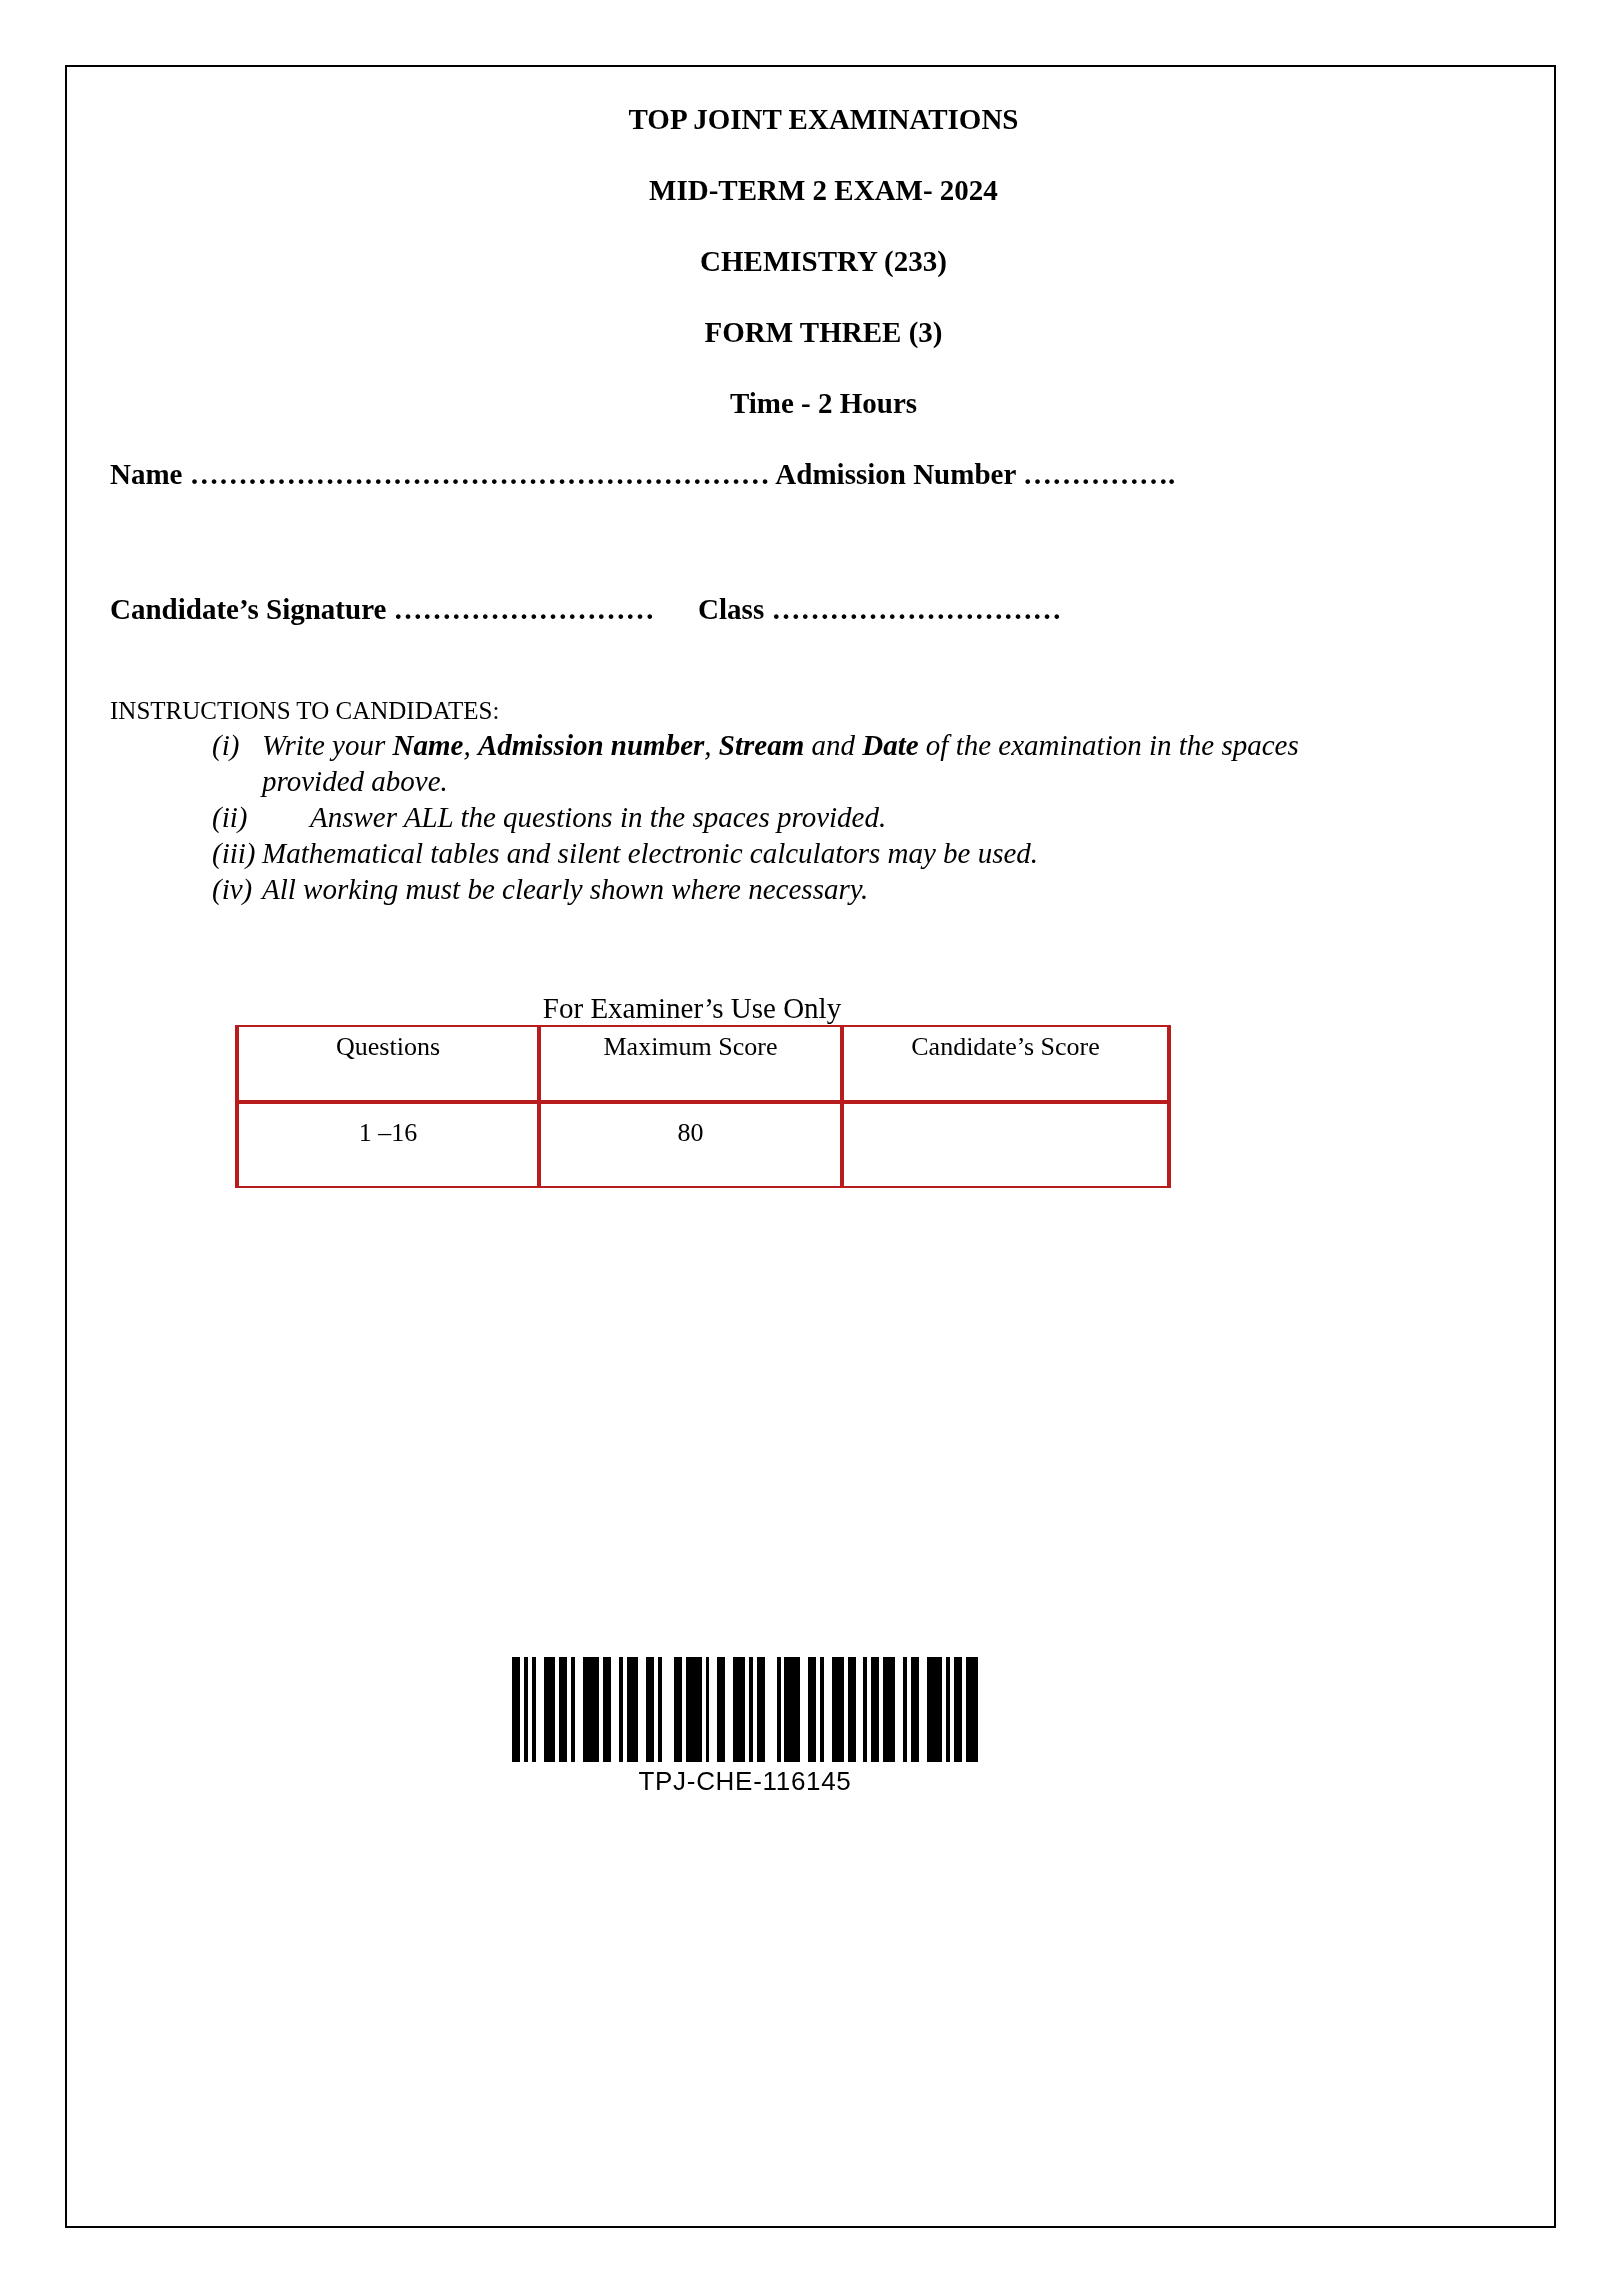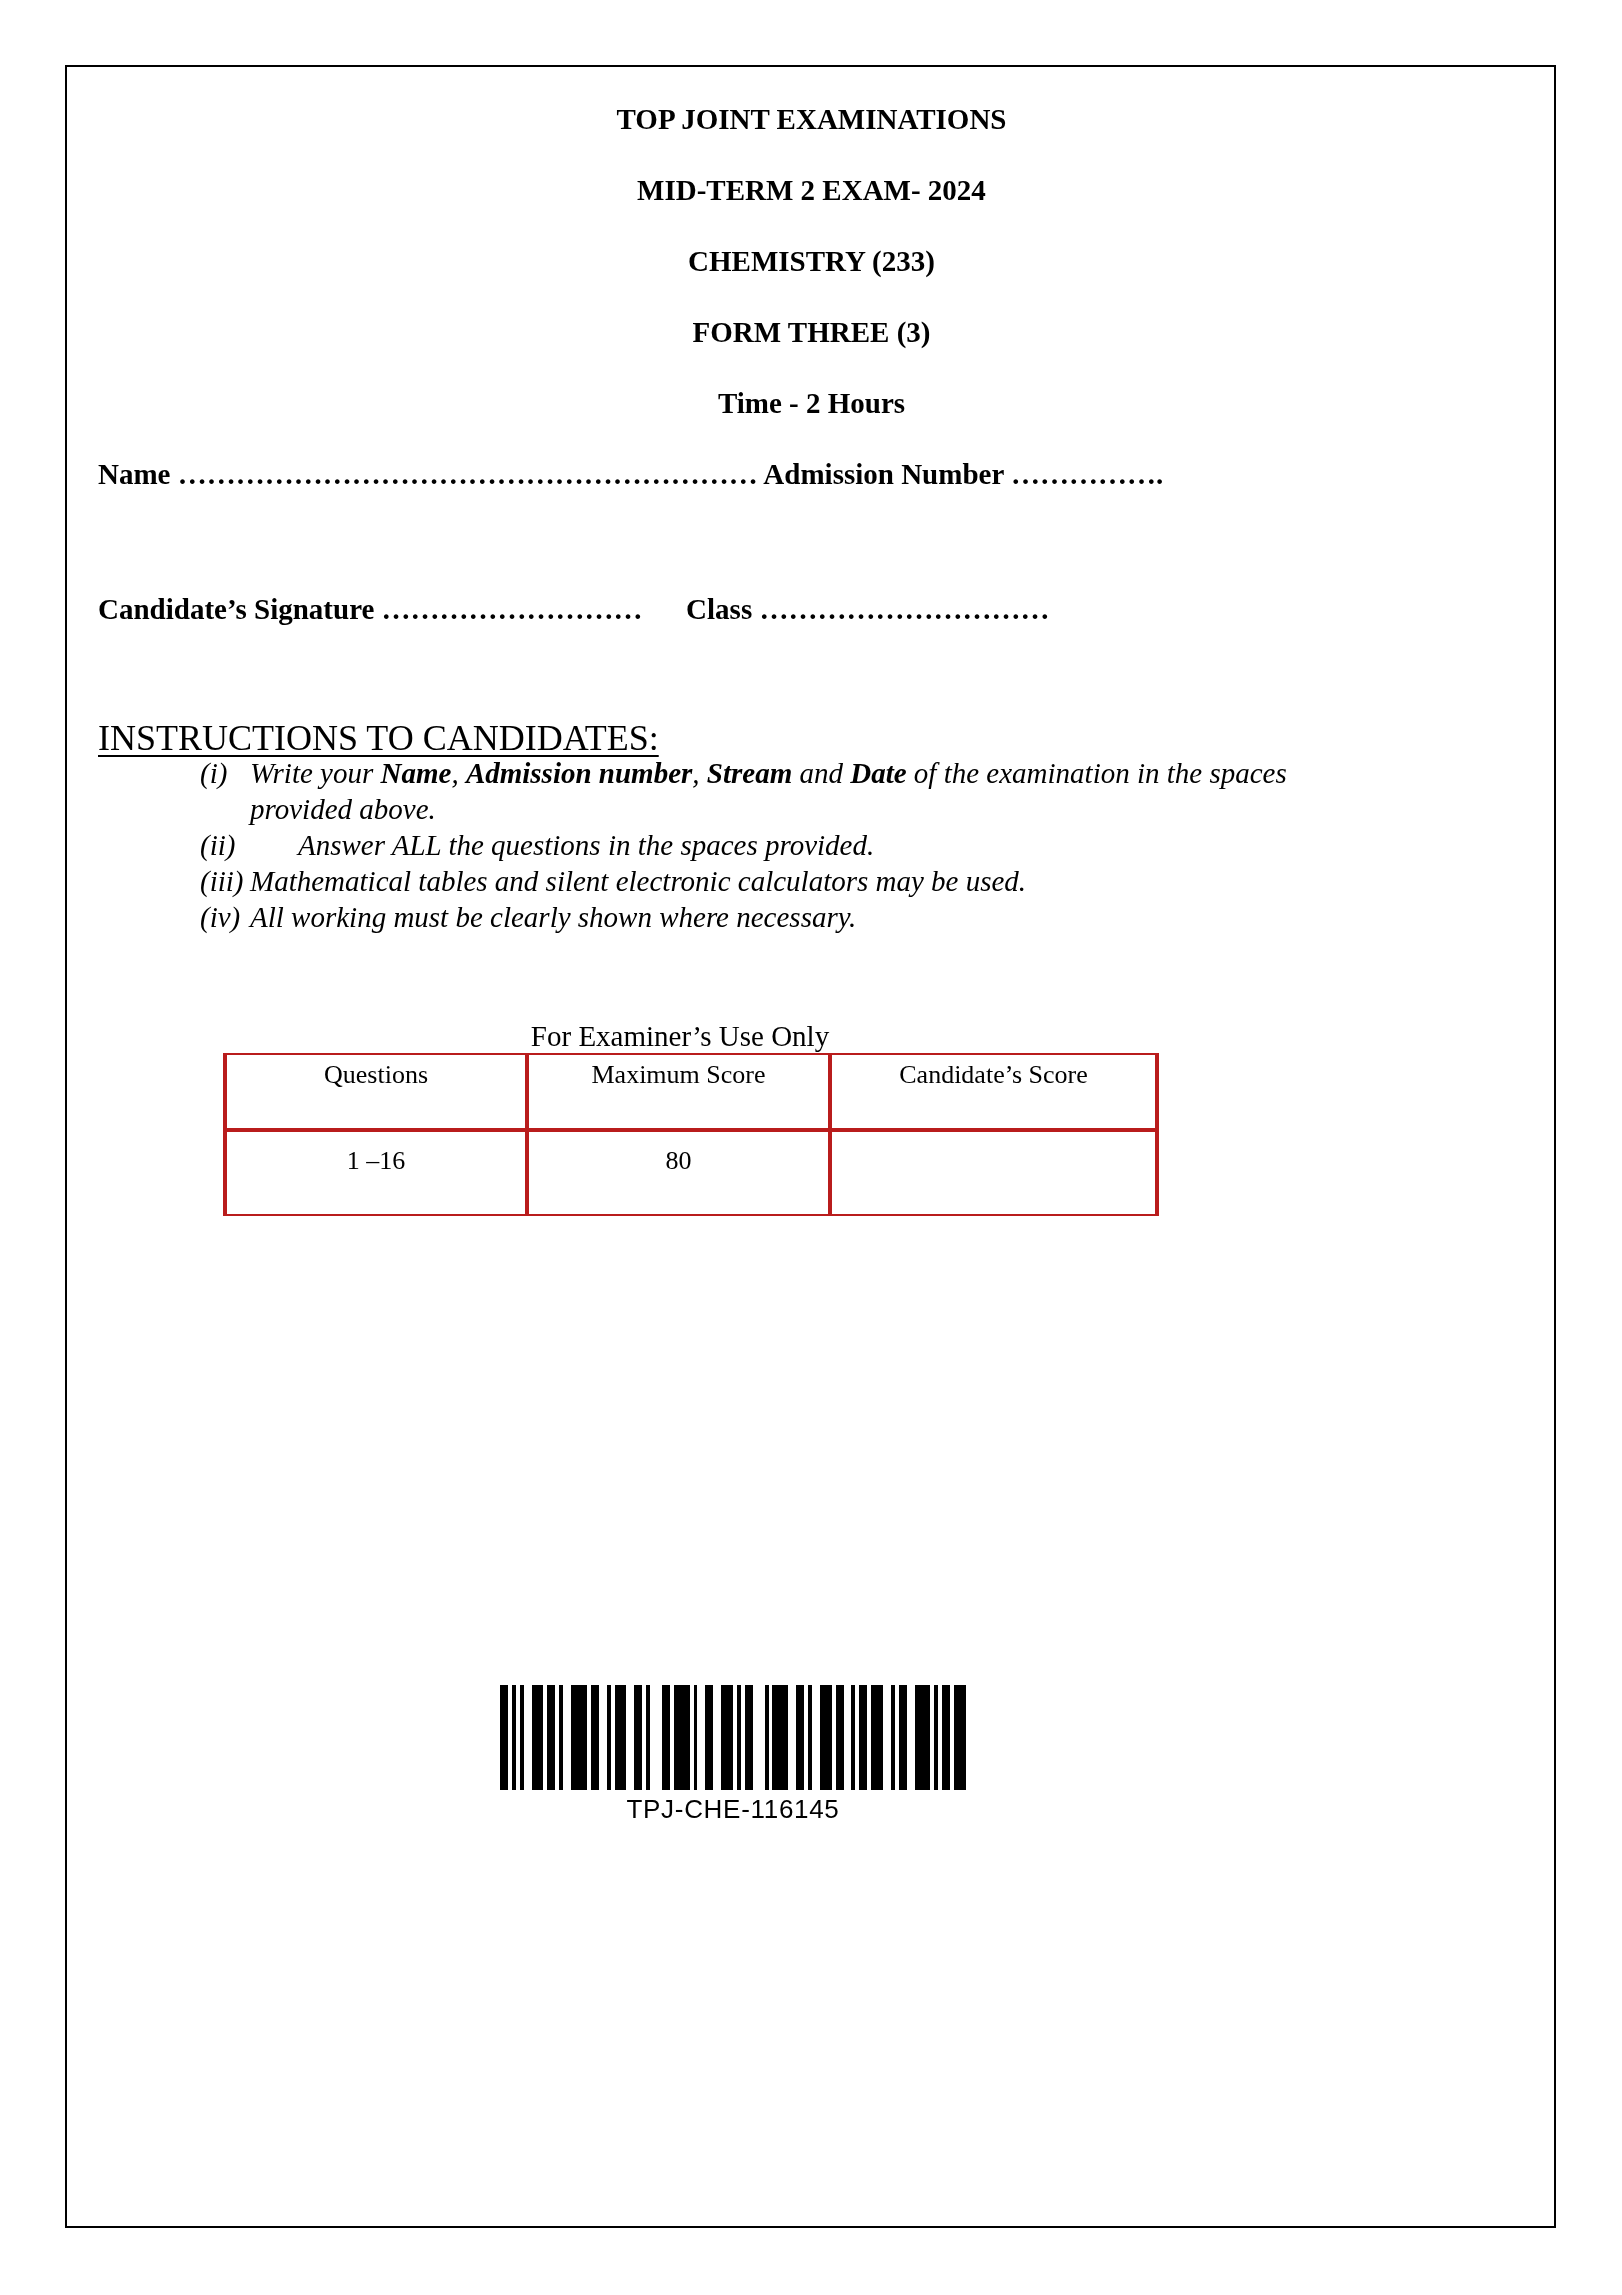--- a/index.html
+++ b/index.html
@@ -15,45 +15,44 @@
   .page-border {
     position: absolute;
     left: 65px;
     top: 65px;
     width: 1487px;
     height: 2159px;
     border: 2.6px solid #000000;
   }
   .content {
     position: absolute;
-    left: 98px;
+    left: 110px;
     top: 65px;
     width: 1427px;
   }
   .hline {
     font-weight: bold;
     font-size: 29px;
     line-height: 33px;
     text-align: center;
     margin-bottom: 38px;
   }
   .hline.first { margin-top: 38px; }
   .field-line {
     font-weight: bold;
     font-size: 29px;
     line-height: 33px;
     white-space: nowrap;
   }
   .name-line { }
   .sig-line  { margin-top: 102px; }
   .inst-heading {
-    font-size: 36px;
-    line-height: 33px;
-    margin-top: 96px;
-    text-decoration: underline;
+    font-size: 25px;
+    line-height: 33px;
+    margin-top: 68px;
     text-decoration-thickness: 2px;
     text-underline-offset: 4.6px;
   }
   .instructions {
     margin-left: 102px;
     margin-top: 0;
     font-style: italic;
     font-size: 29px;
     width: 1302px;
   }

